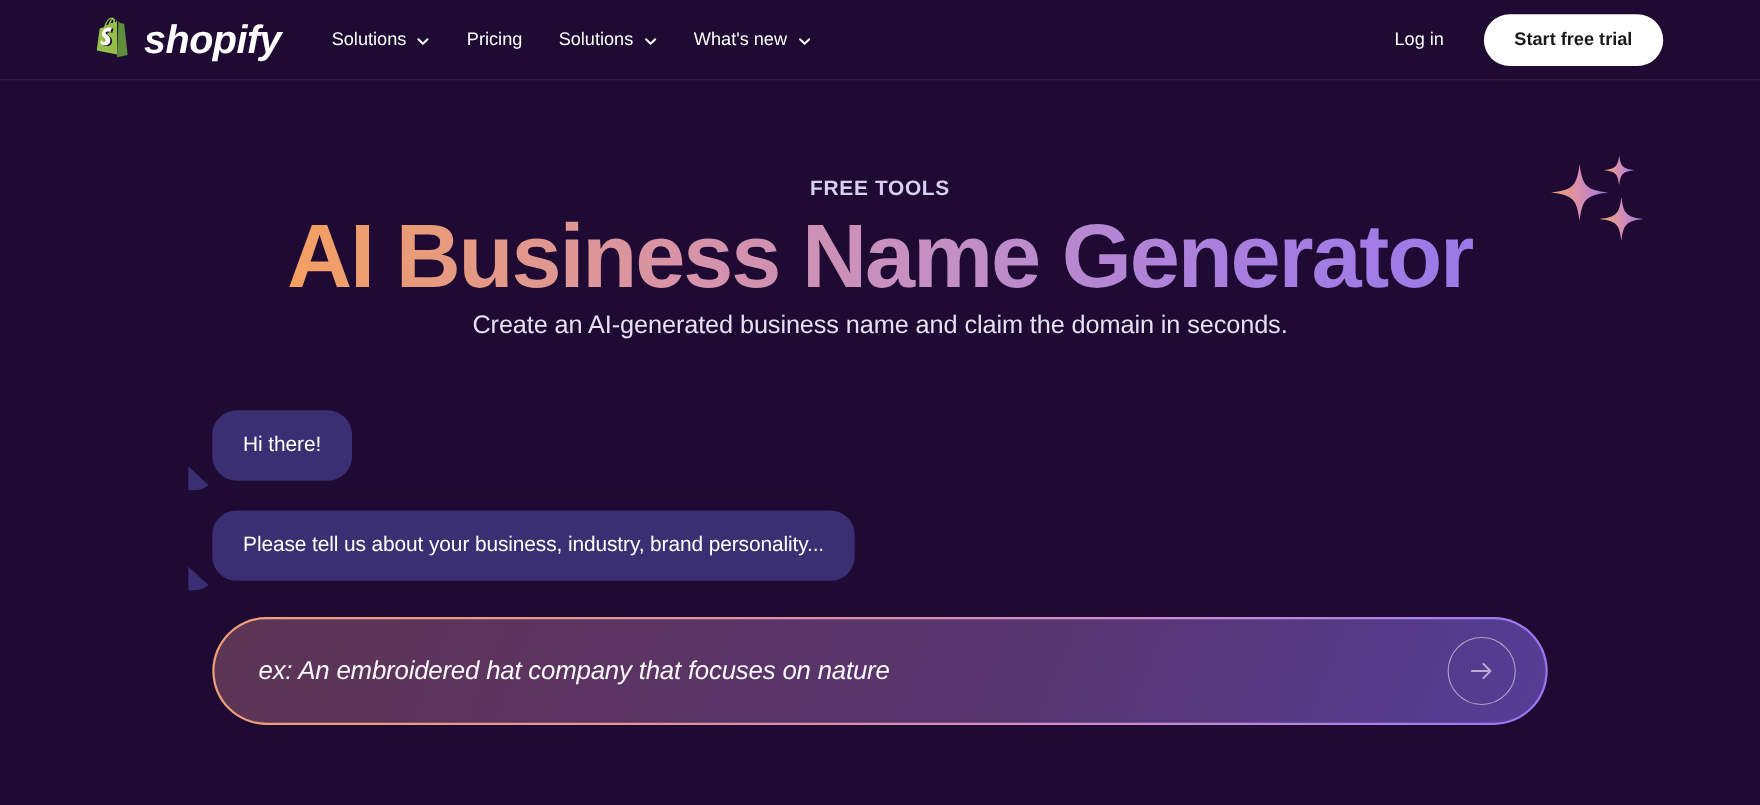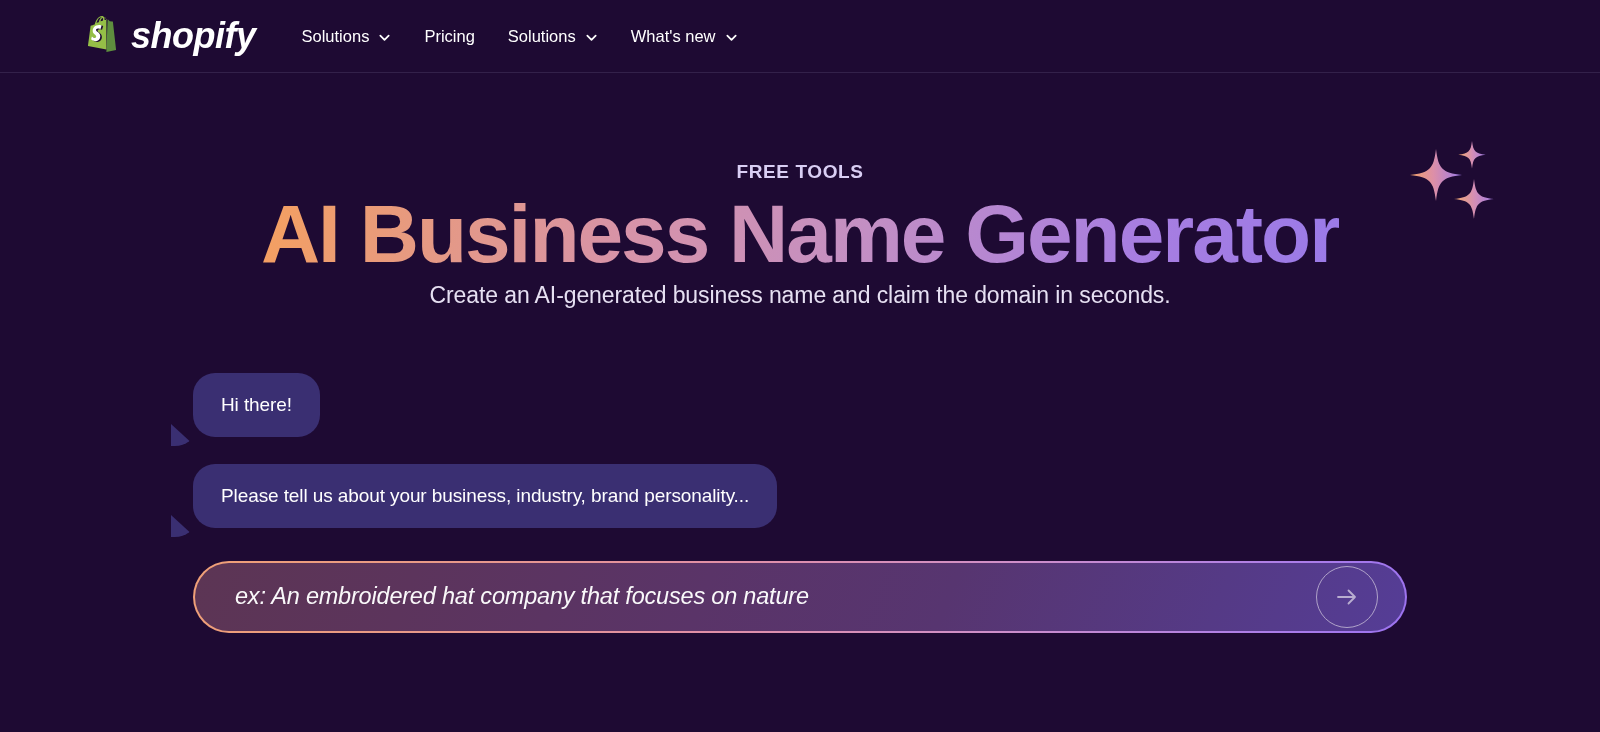--- a/index.html
+++ b/index.html
@@ -179,21 +179,21 @@
 
   .bubble-row { display: block; }
   .bubble-row + .bubble-row { margin-top: 27px; }
 
   
   .input-wrap {
     margin-top: 33px;
     margin-left: 193px;
     margin-right: 193px;
     position: relative;
-    height: 72px;
+    height: 98px;
     border-radius: 49px;
     padding: 2px;
     background: linear-gradient(113deg, #f0a077 0%, #e99a86 18%, #e08fa8 44%, #cf8fc9 66%, #ad7ee8 88%, #9b72f0 100%);
   }
 
   .input-inner {
     width: 100%;
     height: 100%;
     border-radius: 47px;
     background: linear-gradient(112deg, #5c3554 0%, #5c345c 18%, #5a3468 42%, #573570 62%, #553a86 84%, #553d96 100%);
@@ -274,20 +274,24 @@
     <div class="nav-item">
       <span>What's new</span>
       <span class="chev">
         <svg width="13" height="13" viewBox="0 0 14 14">
             <path d="M2.5 5 7 9.5 11.5 5" stroke="#ffffff" stroke-width="1.9" fill="none" stroke-linecap="round" stroke-linejoin="round"></path>
           </svg>
       </span>
     </div>
   </nav>
 
+  <div class="header-right">
+    <a class="login-link">Log in</a>
+    <button class="trial-btn">Start free trial</button>
+  </div>
 </header>
 
 <section class="hero">
 
   <div class="eyebrow">FREE TOOLS</div>
 
   <h1 class="hero-title">AI Business Name Generator</h1>
 
   <p class="hero-sub">Create an AI-generated business name and claim the domain in seconds.</p>
 

